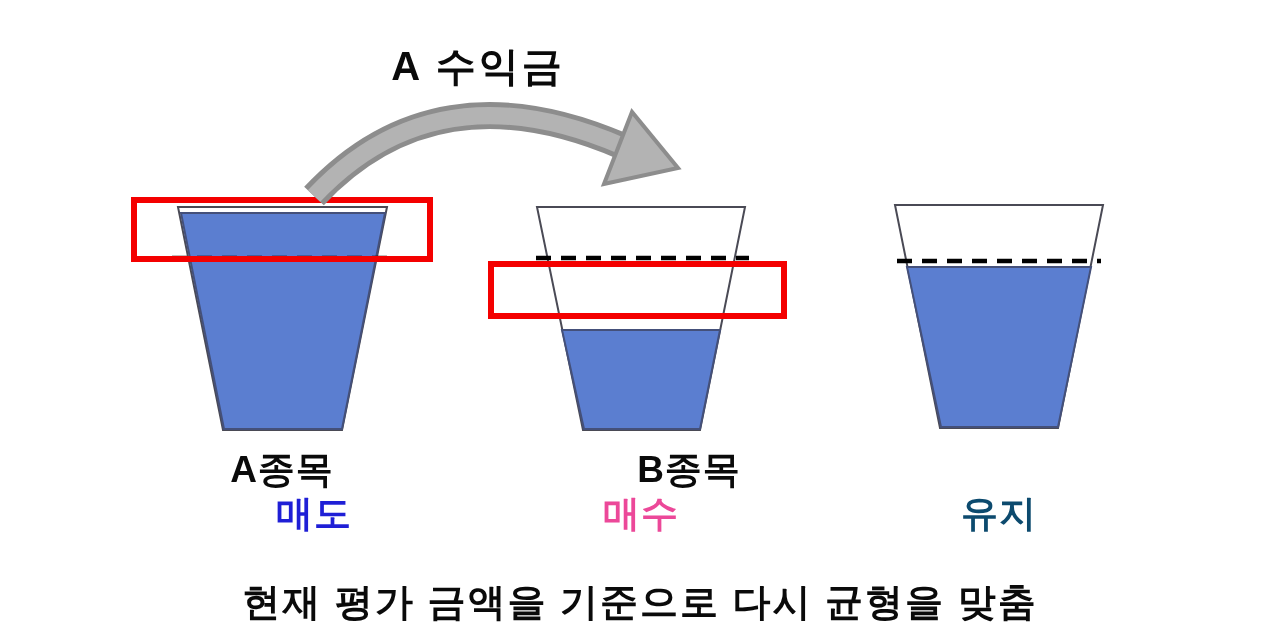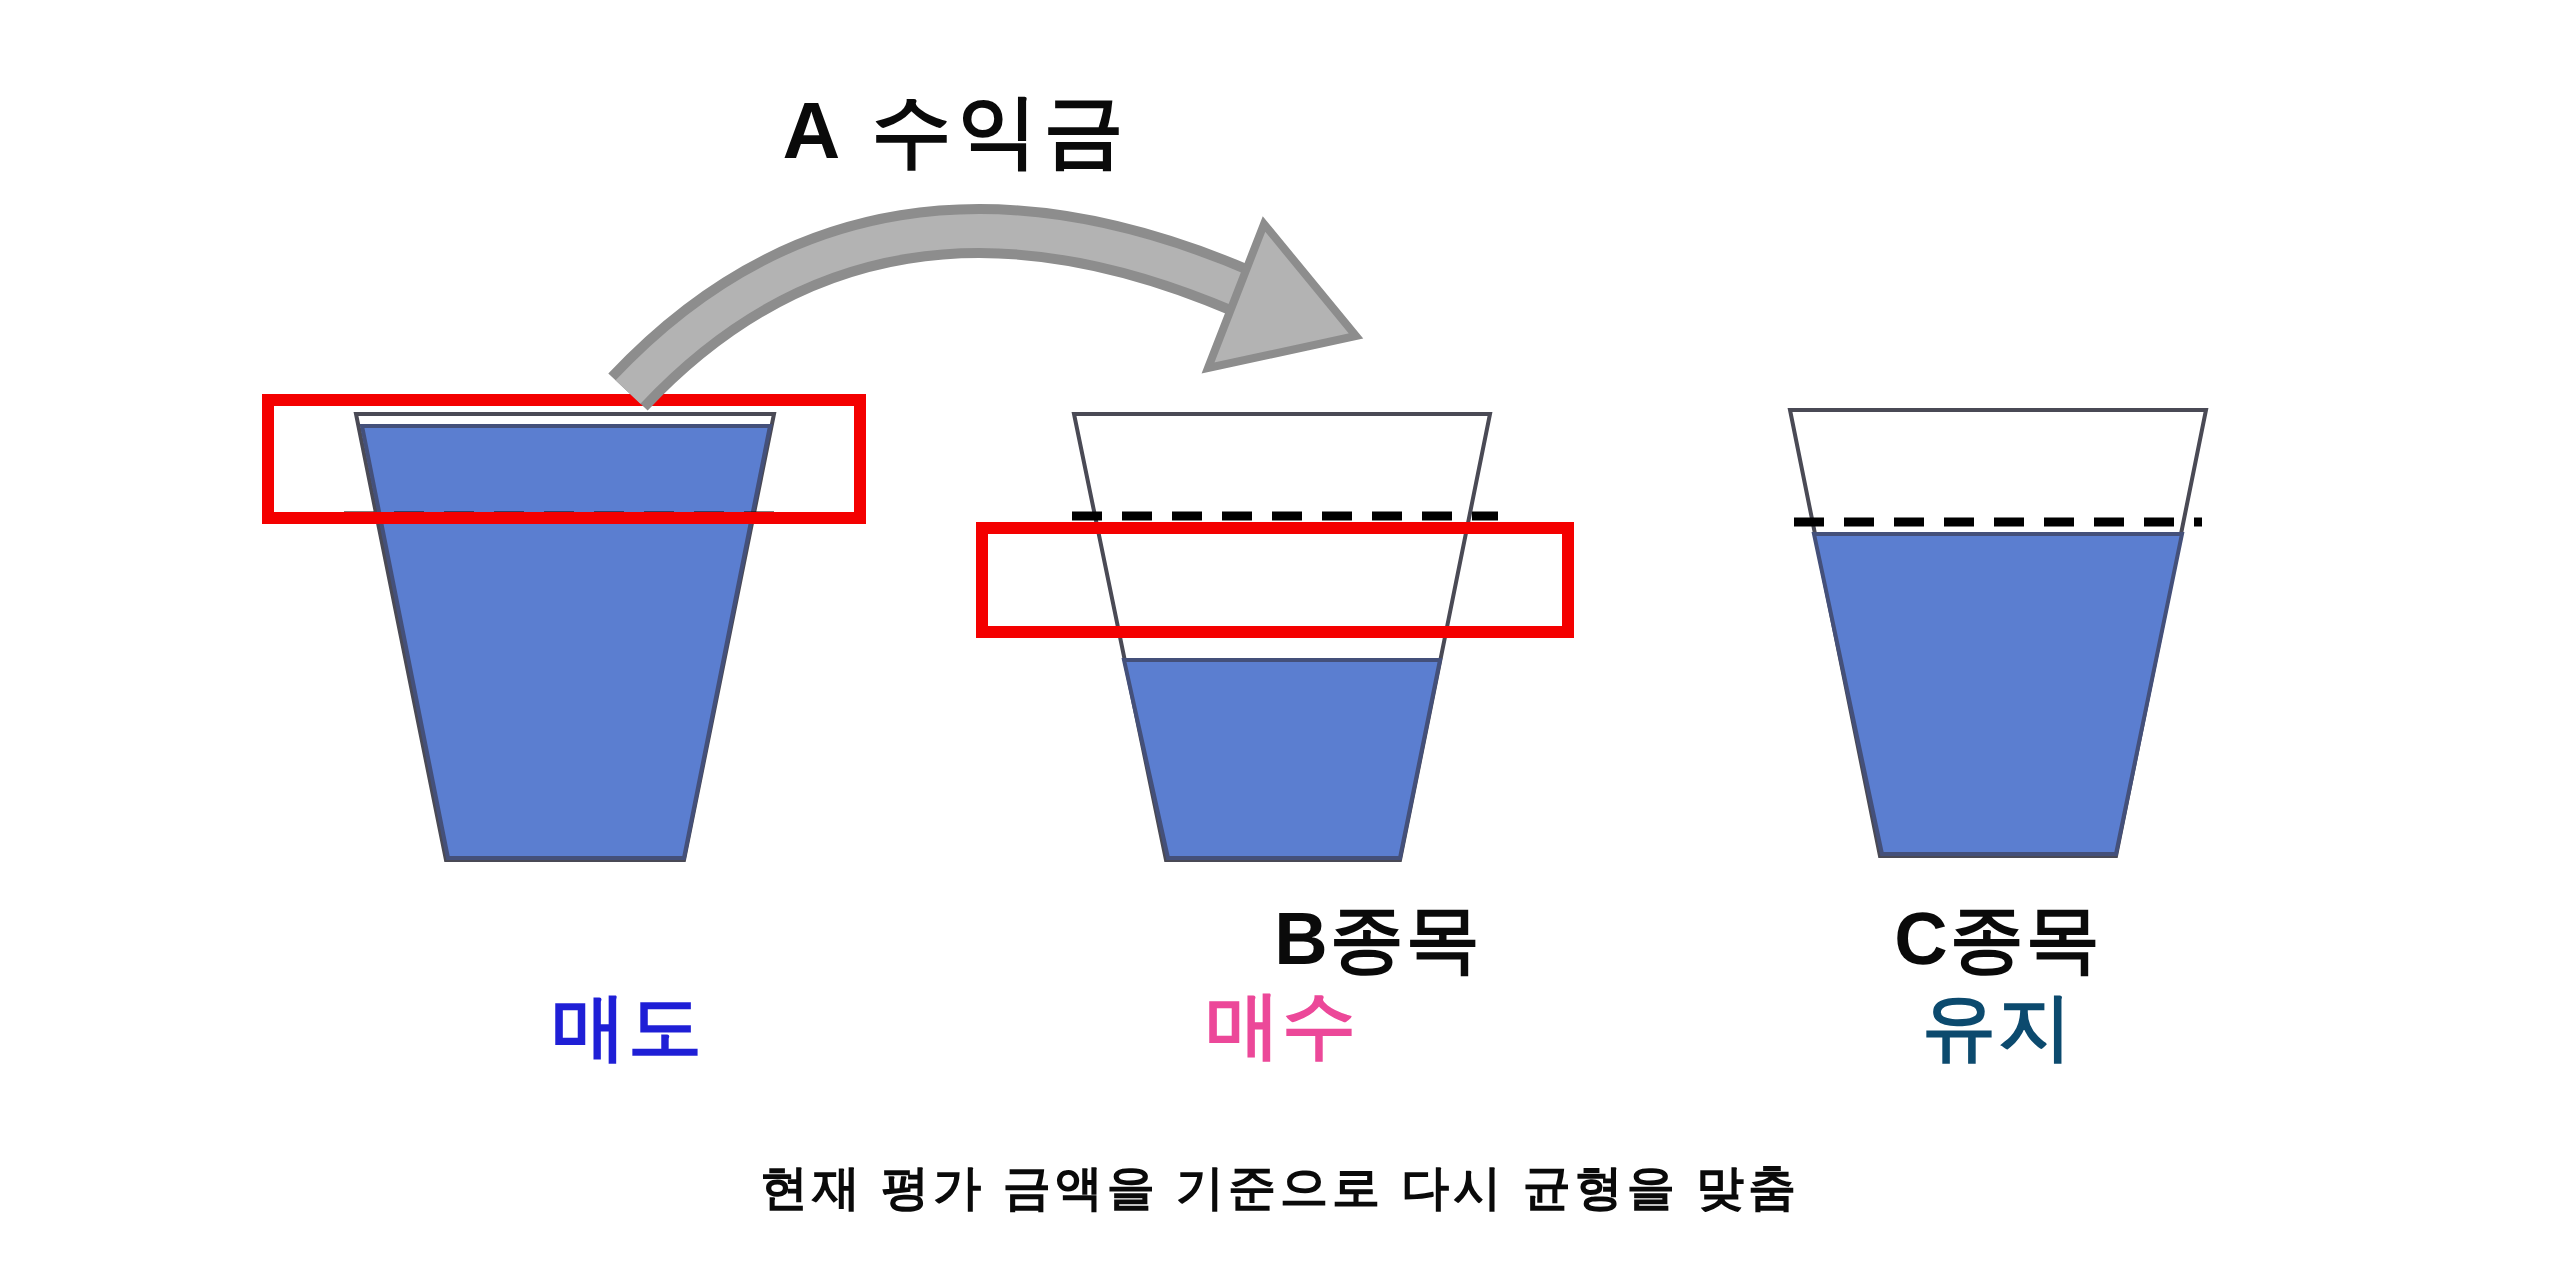--- a/index.html
+++ b/index.html
@@ -42,21 +42,21 @@
     letter-spacing: 1px;
   }
   .cup-action {
     font-size: 37px;
     letter-spacing: 1px;
   }
   .action-sell { color: #1f1fd6; }
   .action-buy  { color: #ec4899; font-family: Liberation Serif, serif; }
   .action-hold { color: #0c4a6e; }
   .caption {
-    font-size: 24px;
+    font-size: 38px;
     letter-spacing: 2px;
   }
 </style>
 </head>
 <body>
 
 <div class="stage">
 
   <svg class="diagram-svg" width="1277" height="641" viewBox="0 0 1277 641">
 
@@ -83,23 +83,23 @@
 
     <g>
       <path d="M314 196 Q 436 66 622 146" fill="none" stroke="#8d8d8d" stroke-width="27"></path>
       <path d="M314 196 Q 436 66 622 146" fill="none" stroke="#b3b3b3" stroke-width="17"></path>
       <polygon points="604,184 632,112 678,168" fill="#b3b3b3" stroke="#8d8d8d" stroke-width="4"></polygon>
     </g>
   </svg>
 
   <div class="label arrow-label" style="left:478px; top:44px;">A 수익금</div>
 
+  <div class="label cup-name" style="left:282px; top:450px;">A종목</div>
   <div class="label cup-action action-sell" style="left:282px; top:494px;margin-left:32px;">매도</div>
 
   <div class="label cup-name" style="left:641px; top:450px;margin-left:48px;">B종목</div>
   <div class="label cup-action action-buy" style="left:641px; top:494px;">매수</div>
 
-  <div class="label cup-name" style="left:999px; top:450px;">C종목</div>
   <div class="label cup-action action-hold" style="left:999px; top:494px;">유지</div>
 
   <div class="label caption" style="left:640px; top:582px;">현재 평가 금액을 기준으로 다시 균형을 맞춤</div>
 
 </div>
 
 </body></html>

